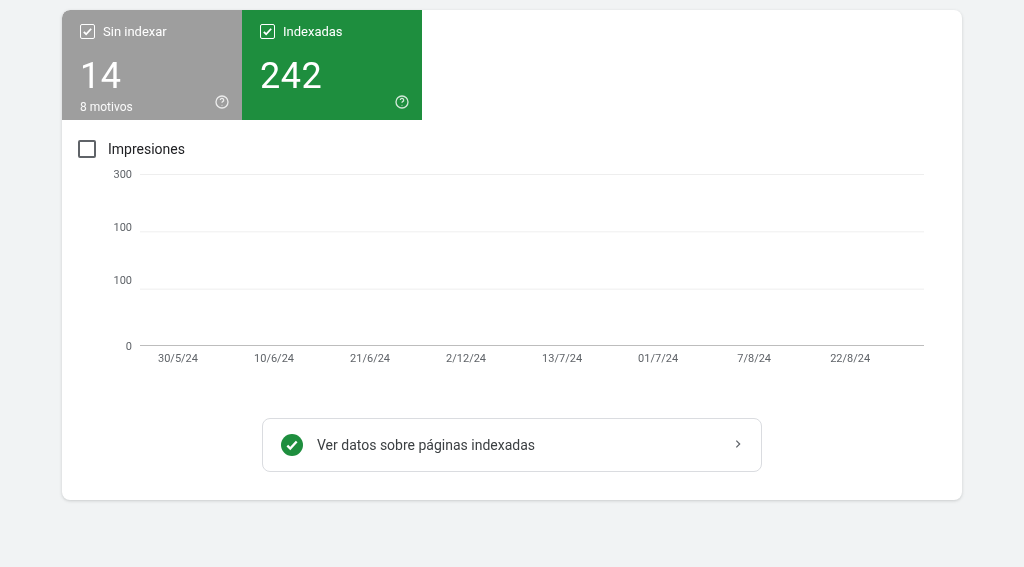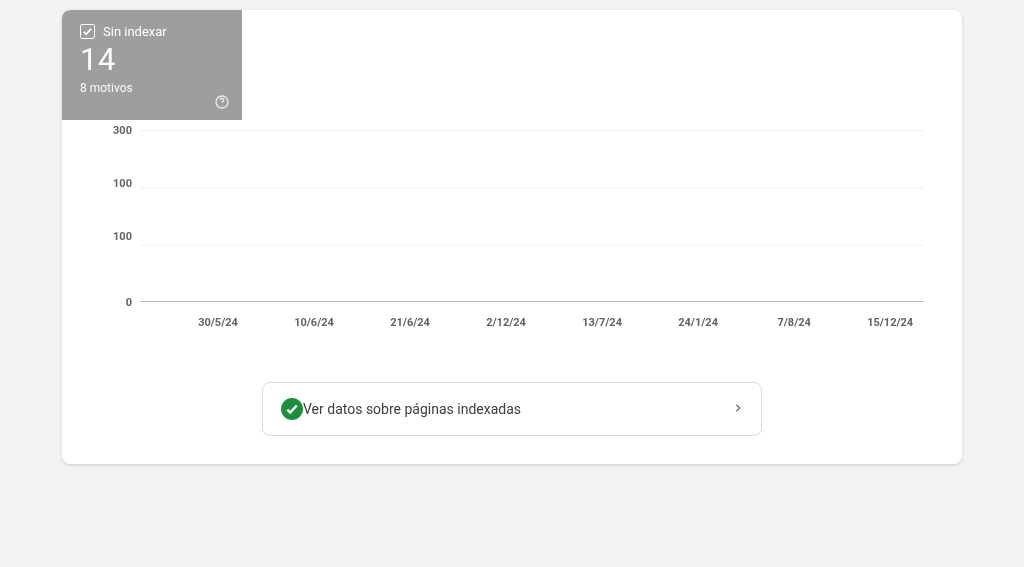--- a/index.html
+++ b/index.html
@@ -31,21 +31,21 @@
   .tab .check-row {
     display: flex; align-items: center; gap: 8px;
     font-size: 13px; font-weight: 400;
   }
   .tab .check-box {
     width: 15px; height: 15px; border: 1.5px solid #fff;
     border-radius: 2px; display:flex; align-items:center; justify-content:center;
   }
   .tab .check-box svg { width: 11px; height: 11px; }
   .tab .big-num {
-    font-size: 31px; font-weight: 400; margin-top: 2px; letter-spacing: 0.5px;
+    font-size: 36px; font-weight: 400; margin-top: 16px; letter-spacing: 0.5px;
   }
   .tab .subtitle { font-size: 12px; margin-top: 3px; opacity: .95; }
   .help-icon {
     position: absolute; right: 12px; bottom: 10px;
     width: 16px; height: 16px; opacity: .8;
   }
   .impressions-row {
     display:flex; align-items:center; gap: 12px;
     padding: 20px 16px 6px 16px;
   }
@@ -54,22 +54,21 @@
     border-radius: 2px; cursor: pointer;
   }
   .impressions-label { font-size: 14px; color: #202124; }
 
   .chart-wrap { padding: 10px 38px 20px 22px; }
   .y-title { font-size: 11px; color: #5f6368; margin-left: 56px; margin-bottom: 4px; }
   .chart-grid {
     display: grid;
     grid-template-columns: 48px 1fr;
     grid-template-rows: 172px 22px;
-    gap: 8px 8px;
-    font-weight: bold;
+    gap: 0 8px;
   }
   .y-axis {
     display:flex; flex-direction:column; justify-content:space-between;
     font-size: 11px; color: #5f6368; text-align:right;
   }
   .y-axis div { transform: translateY(-50%); }
   .y-axis div:last-child { transform: translateY(50%); }
   .plot {
     position: relative; border-bottom: 1px solid #bdbdbd;
     background-image: linear-gradient(#eee 1px, transparent 1px);
@@ -81,29 +80,29 @@
   }
   .bar { flex:1; position:relative; }
   .bar .grey-seg { position:absolute; bottom:0; width:100%; background:#bdbdbd; }
   .bar .green-seg { position:absolute; width:100%; background:#1e8e3e; }
   .x-axis {
     grid-column: 2;
     position: relative;
     font-size: 11px; color:#5f6368;
     margin-top: 6px;
   }
-  .x-tick { position:absolute; transform: translateX(-50%); white-space: nowrap; margin-left: 40px; }
+  .x-tick { position:absolute; transform: translateX(-50%); white-space: nowrap; }
 
   .action-row {
     margin: 30px 200px 28px 200px;
     border: 1px solid #dadce0;
     border-radius: 8px;
     height: 54px;
     padding: 6px 18px;
-    display:flex; align-items:center; 
+    display:flex; align-items:center; gap: 14px;
     cursor: pointer;
   }
   .action-check {
     width: 22px; height: 22px; border-radius: 50%;
     background:#1e8e3e; display:flex; align-items:center; justify-content:center;
   }
   .action-check svg { width:14px; height:14px; }
   .action-label { font-size: 14px; color:#3c4043; flex:1; }
   .chevron { color:#5f6368; }
 </style>
@@ -123,22 +122,42 @@
         <span>Sin indexar</span>
       </div>
       <div class="big-num">14</div>
       <div class="subtitle">8 motivos</div>
       <svg class="help-icon" viewBox="0 0 24 24" fill="none" stroke="#fff" stroke-width="2">
           <circle cx="12" cy="12" r="9"></circle>
           <path d="M9.5 9a2.5 2.5 0 1 1 3.5 2.3c-.8.4-1 1-1 1.7"></path>
           <circle cx="12" cy="17" r=".8" fill="#fff" stroke="none"></circle>
         </svg>
     </div>
+    <div class="tab tab-green">
+      <div class="check-row">
+        <span class="check-box">
+          <svg viewBox="0 0 24 24" fill="none" stroke="#fff" stroke-width="4">
+              <polyline points="4,13 9,18 20,6"></polyline>
+            </svg>
+        </span>
+        <span>Indexadas</span>
+      </div>
+      <div class="big-num">242</div>
+      <svg class="help-icon" viewBox="0 0 24 24" fill="none" stroke="#fff" stroke-width="2">
+          <circle cx="12" cy="12" r="9"></circle>
+          <path d="M9.5 9a2.5 2.5 0 1 1 3.5 2.3c-.8.4-1 1-1 1.7"></path>
+          <circle cx="12" cy="17" r=".8" fill="#fff" stroke="none"></circle>
+        </svg>
+    </div>
   </div>
 
+  <div class="impressions-row">
+    <div class="checkbox-unchecked"></div>
+    <span class="impressions-label">Impresiones</span>
+  </div>
 
   <div class="chart-wrap">
     <div class="chart-grid">
       <div class="y-axis">
         <div>300</div>
         <div>100</div>
         <div>100</div>
         <div>0</div>
       </div>
       <div class="plot">
@@ -488,23 +507,23 @@
               <div class="green-seg" style="bottom: 4.66667%; height: 77.3333%;"></div>
             </div>
           </div>
       </div>
       <div class="x-axis" id="x-axis">
           <div class="x-tick" style="left: calc(0% + 38px);">30/5/24</div>
           <div class="x-tick" style="left: calc(12.9412% + 32.5647px);">10/6/24</div>
           <div class="x-tick" style="left: calc(25.8824% + 27.1294px);">21/6/24</div>
           <div class="x-tick" style="left: calc(38.8235% + 21.6941px);">2/12/24</div>
           <div class="x-tick" style="left: calc(51.7647% + 16.2588px);">13/7/24</div>
-          <div class="x-tick" style="left: calc(64.7059% + 10.8235px);">24/1/24</div>
+          <div class="x-tick" style="left: calc(64.7059% + 10.8235px);">01/7/24</div>
           <div class="x-tick" style="left: calc(77.6471% + 5.38824px);">7/8/24</div>
-          <div class="x-tick" style="left: calc(90.5882% - 0.0470588px);">15/12/24</div>
+          <div class="x-tick" style="left: calc(90.5882% - 0.0470588px);">22/8/24</div>
         </div>
     </div>
   </div>
 
   <div class="action-row">
     <span class="action-check">
       <svg viewBox="0 0 24 24" fill="none" stroke="#fff" stroke-width="4">
           <polyline points="4,13 9,18 20,6"></polyline>
         </svg>
     </span>

